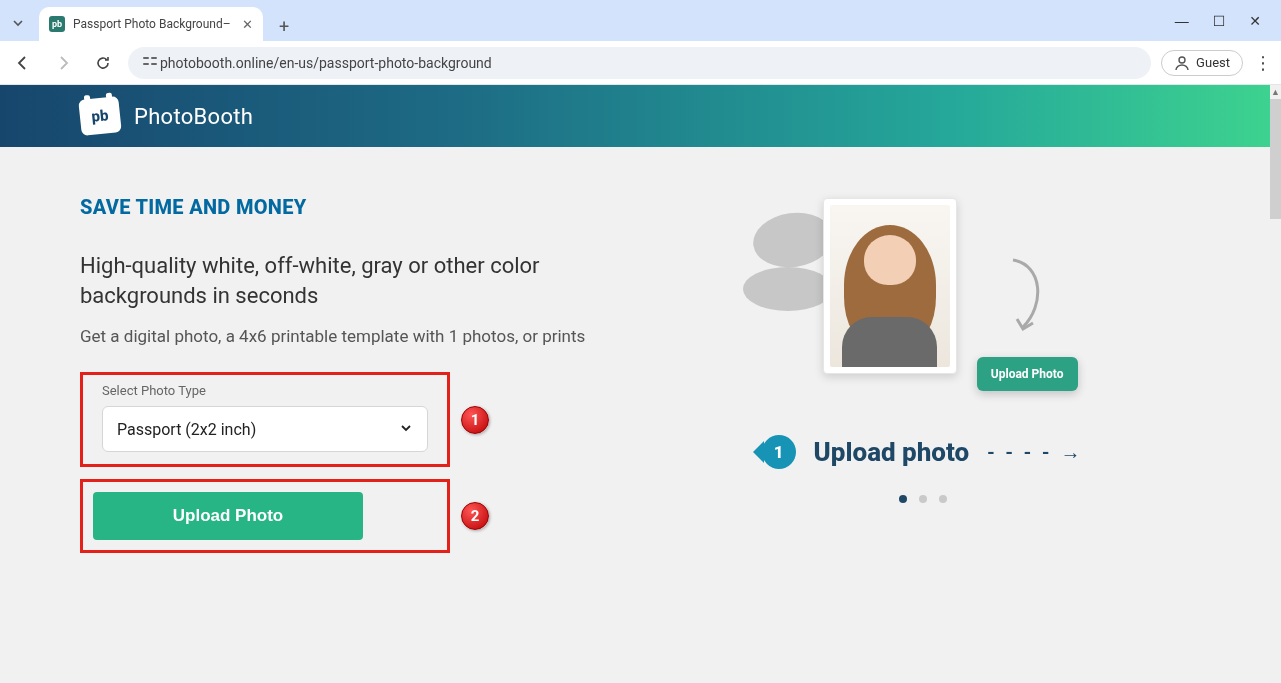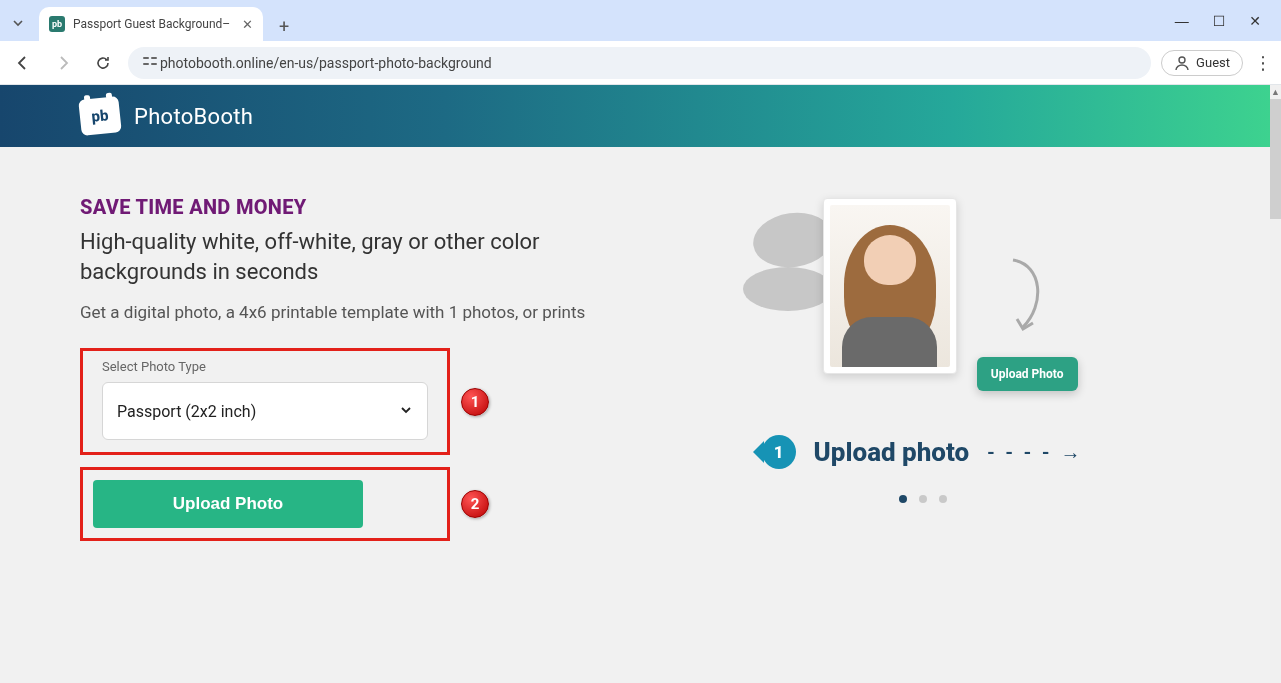--- a/index.html
+++ b/index.html
@@ -32,28 +32,28 @@
   .scrollbar .thumb { background:#cfcfcf; width:11px; height:120px;}
 
   .site-header { background: linear-gradient(90deg, #17466d 0%, #1d6a84 35%, #25a89a 75%, #3dd28f 100%); height:62px; display:flex; align-items:center; padding:0 80px; gap:14px;}
   .logo-badge { width:40px; height:36px; background:#fff; border-radius:6px; transform: rotate(-6deg); display:flex; align-items:center; justify-content:center; color:#17466d; font-weight:800; font-size:15px; position:relative;}
   .logo-badge::before { content:""; position:absolute; top:-4px; left:6px; width:6px; height:6px; background:#fff; border-radius:2px;}
   .logo-badge::after { content:""; position:absolute; top:-4px; right:6px; width:6px; height:6px; background:#fff; border-radius:2px;}
   .brand-name { color:#fff; font-weight:400; font-size:22px; letter-spacing:0.3px;}
 
   .hero { display:flex; padding: 48px 80px 20px; gap: 40px;}
   .hero-left { flex:1; max-width:640px;}
-  .eyebrow { color:#701a75; font-weight:800; font-size:20px; letter-spacing:0.3px; margin-bottom:8px;}
+  .eyebrow { color:#0369a1; font-weight:800; font-size:20px; letter-spacing:0.3px; margin-bottom:32px;}
   .headline { color:#1f4867; font-weight:800; font-size:42px; line-height:1.16; margin-bottom:22px; letter-spacing:-0.5px;}
   .subhead { color:#333; font-size:22px; font-weight:400; line-height:1.35; margin-bottom:16px;}
   .bodyline { color:#555; font-size:17px; margin-bottom:26px;}
 
   .form-block { border:3px solid #e3211a; padding:8px 19px 12px; width:370px; position:relative; margin-bottom:12px;}
   .form-label { font-size:13px; color:#666; margin-bottom:8px;}
-  .select { background:#fff; border:1px solid #d6d6d6; border-radius:6px; height:58px; display:flex; align-items:center; padding:0 14px; justify-content:space-between; font-size:16px; color:#222;}
+  .select { background:#fff; border:1px solid #d6d6d6; border-radius:6px; height:46px; display:flex; align-items:center; padding:0 14px; justify-content:space-between; font-size:16px; color:#222;}
   .select .chev { font-size:14px; color:#333;}
   .upload-big { background:#27b585; color:#fff; font-weight:700; font-size:17px; border:none; border-radius:4px; width:270px; height:48px; display:flex;align-items:center;justify-content:center;}
   .form-block.upload { padding:10px;}
 
   .callout-badge { width:28px; height:28px; border-radius:50%; background: radial-gradient(circle at 35% 30%, #f55, #b90000); color:#fff; font-weight:700; font-size:15px; display:flex; align-items:center; justify-content:center; border:1px solid #900; box-shadow: 1px 1px 3px rgba(0,0,0,0.3); position:absolute; right:-42px; top:50%; transform: translateY(-50%);}
 
   .hero-right { flex:1; position:relative; display:flex; flex-direction:column; align-items:center;}
   .illus { position:relative; width:340px; height:230px;}
   .blob1 { position:absolute; width:80px; height:54px; background:#c7c7c7; border-radius:50%; left:0; top:18px; transform: rotate(-8deg);}
   .blob2 { position:absolute; width:90px; height:44px; background:#c7c7c7; border-radius:50% 50% 50% 50%; left:-10px; top:72px;}
@@ -80,21 +80,21 @@
 <body>
 
 <div class="browser-top">
   <div class="tab-dropdown">
     <svg width="12" height="12" viewBox="0 0 12 12">
         <path d="M2 4l4 4 4-4" stroke="#555" stroke-width="1.6" fill="none"></path>
       </svg>
   </div>
   <div class="tab">
     <span class="favicon">pb</span>
-    <span class="title">Passport Guest Background–</span>
+    <span class="title">Passport Photo Background–</span>
     <span class="close">✕</span>
   </div>
   <div class="tab-add">+</div>
   <div class="window-controls">
     <span>—</span>
     <span>☐</span>
     <span>✕</span>
   </div>
 </div>
 

